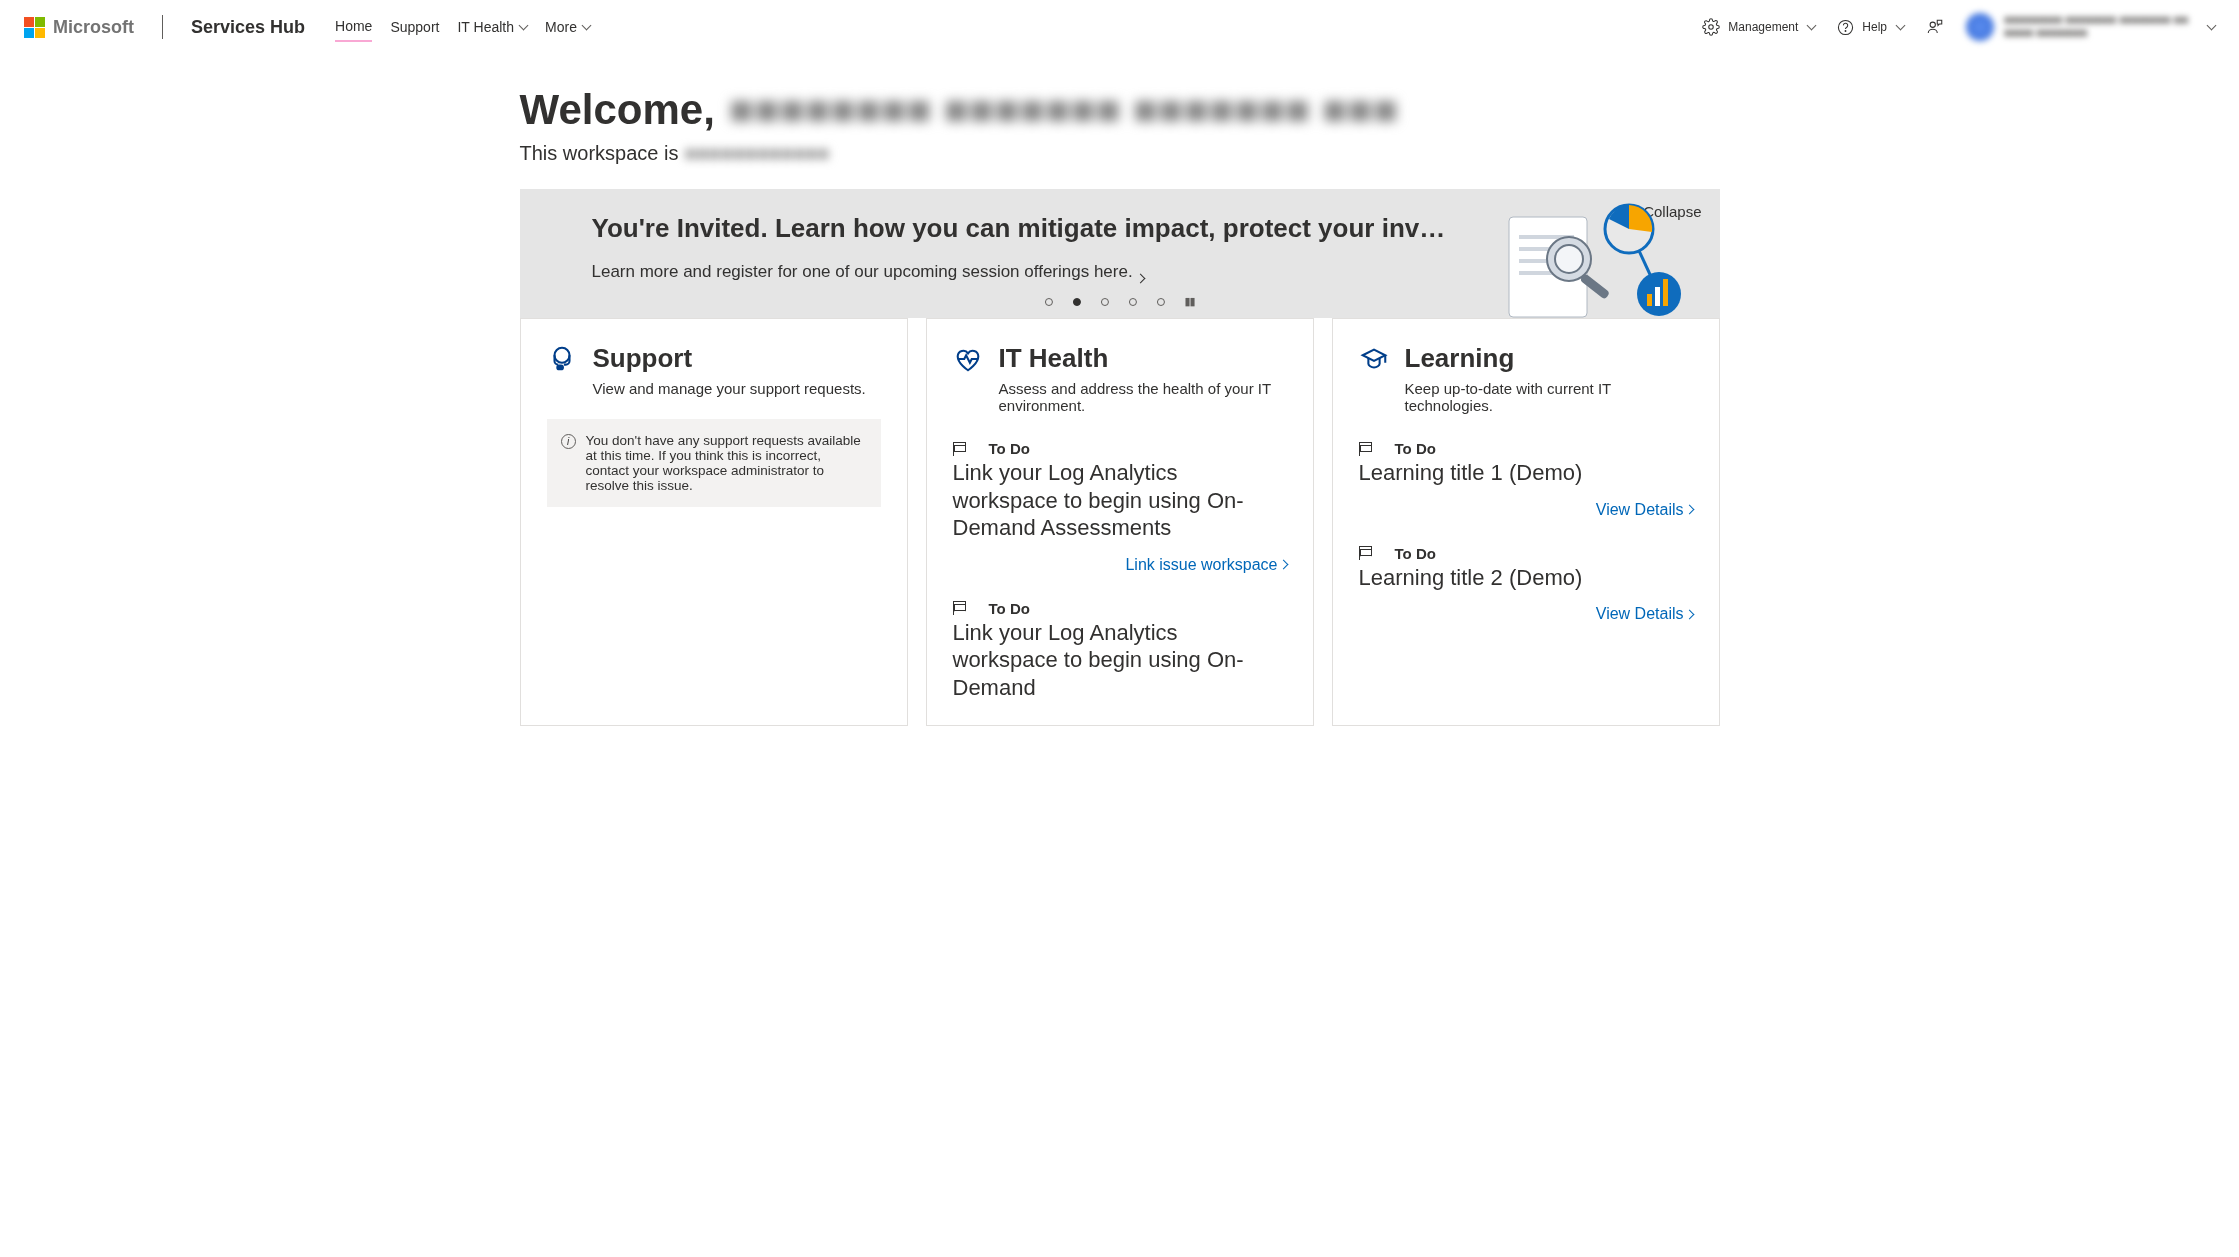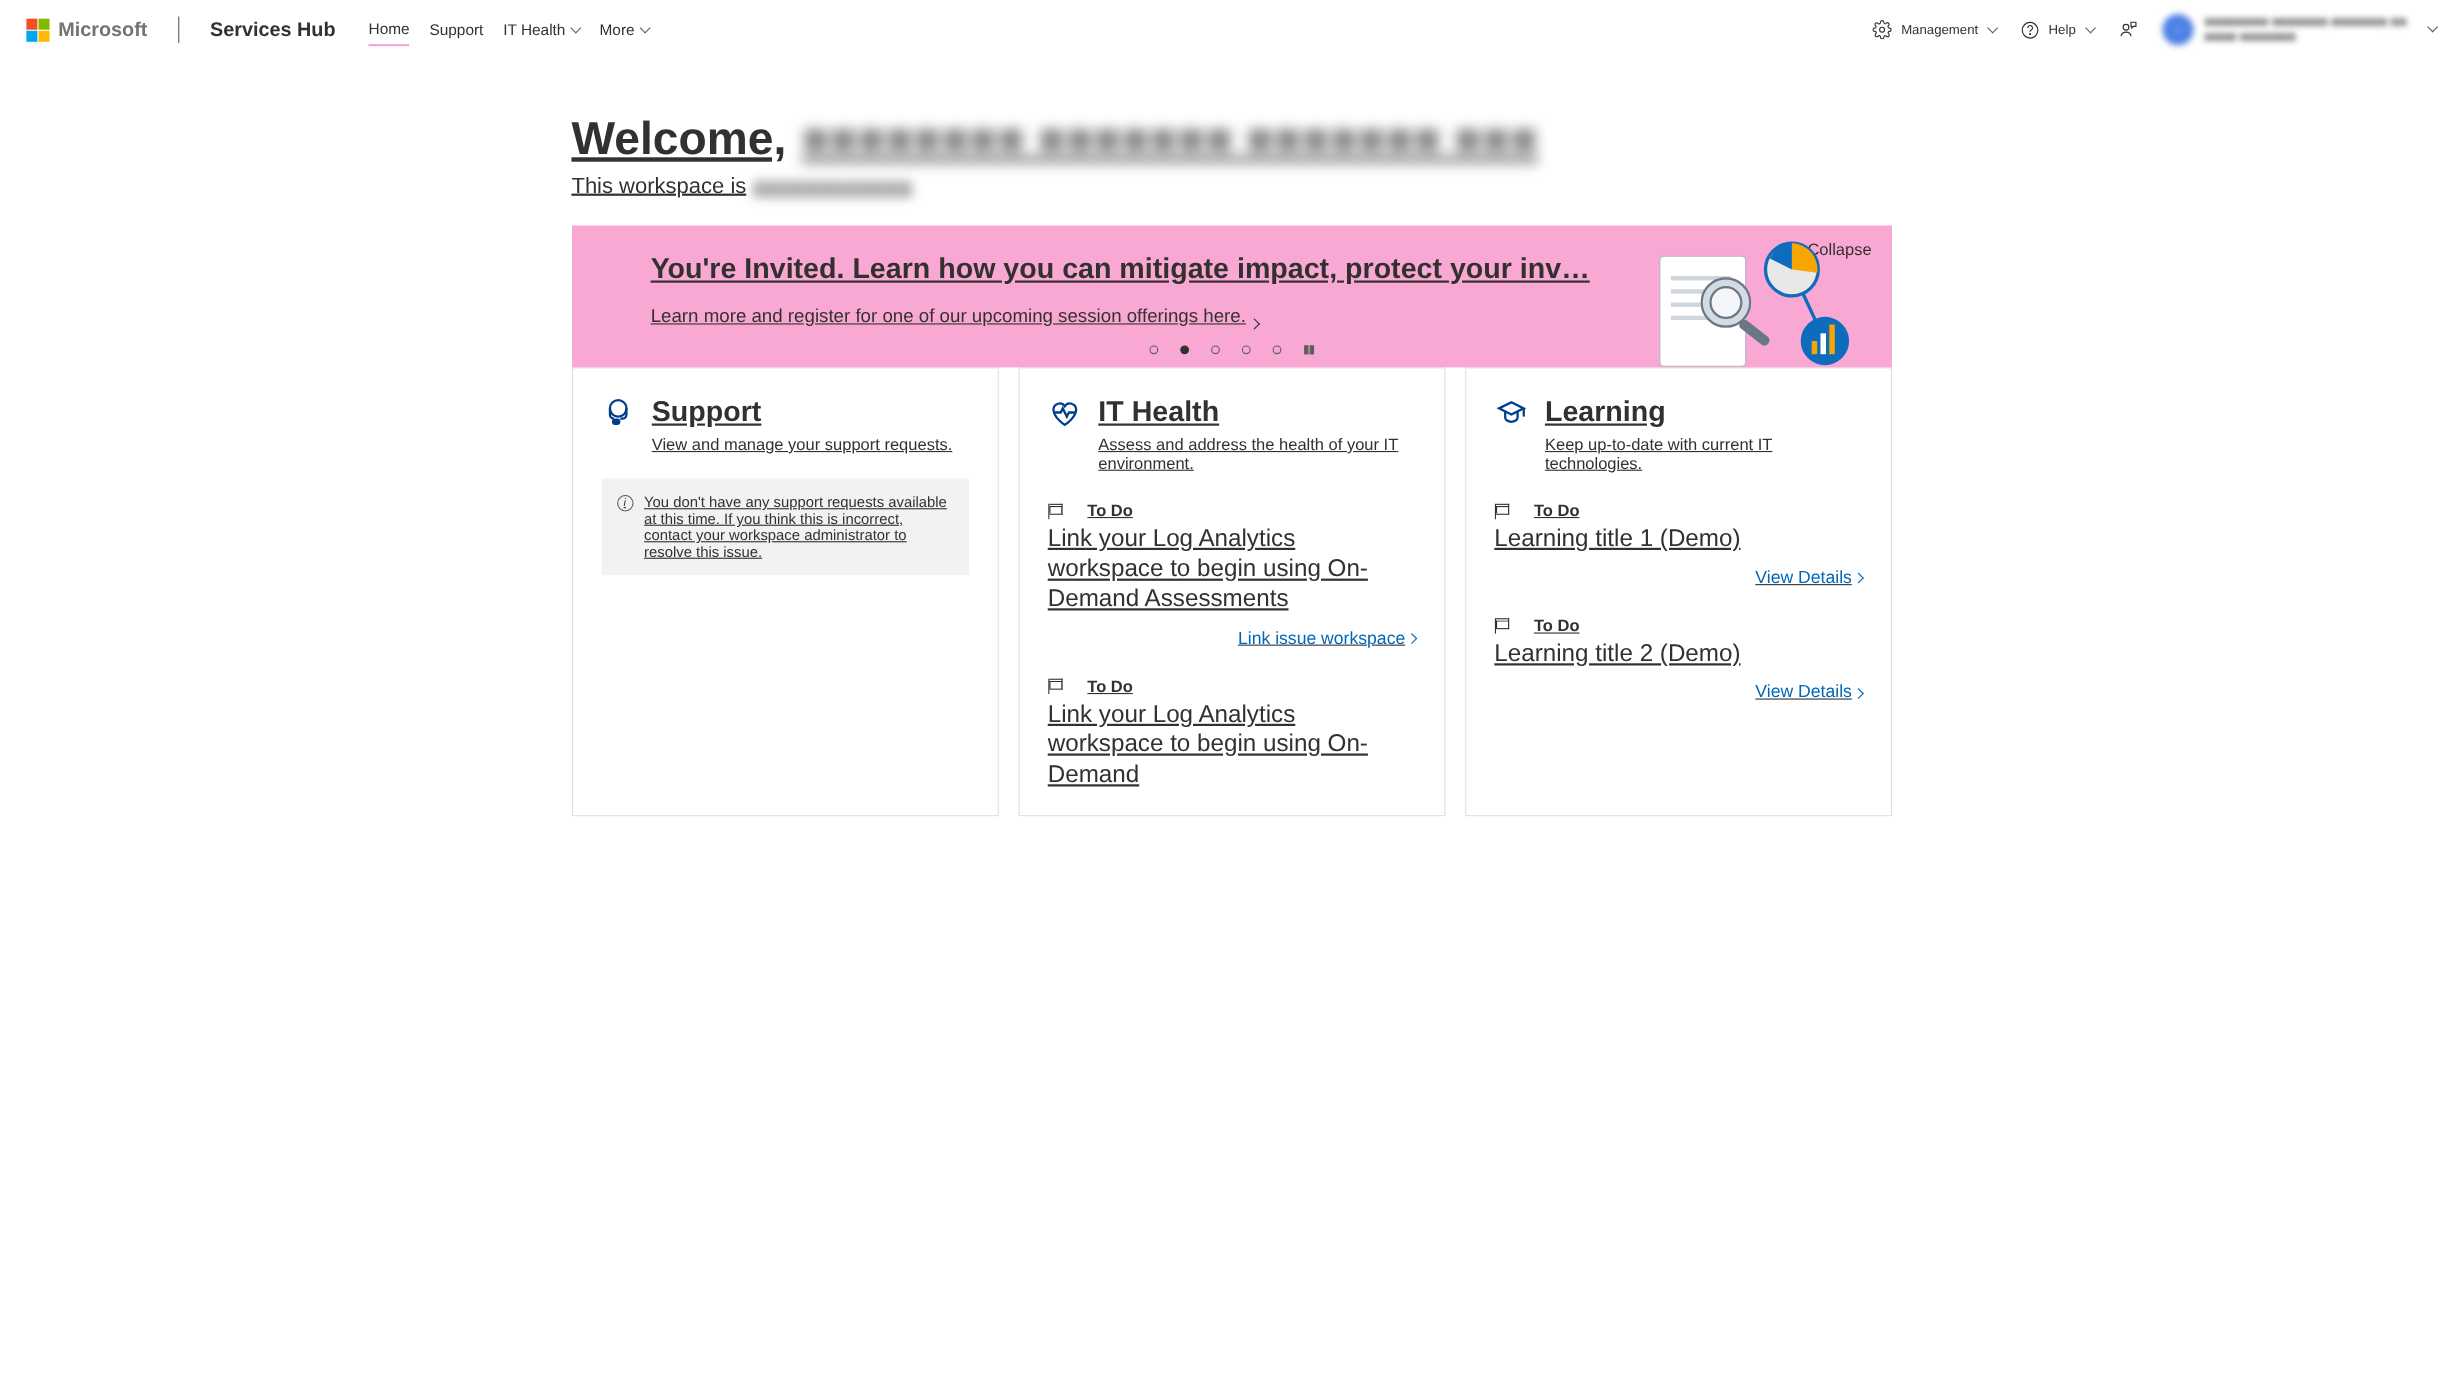--- a/index.html
+++ b/index.html
@@ -32,28 +32,28 @@
 .nav { display:flex; gap:18px; align-items:center; margin-left:10px; }
 .nav-item { font-size:14px; color:#323130; cursor:pointer; display:flex; align-items:center; gap:4px; padding:6px 0;}
 .nav-item.active { border-bottom:2px solid #f9a8d4; font-weight:400;}
 .header-right { margin-left:auto; display:flex; align-items:center; gap:22px; }
 .hdr-btn { display:flex; align-items:center; gap:8px; font-size:12px; cursor:pointer;text-align:center; }
 .chev::after { content:""; display:inline-block; width:6px;height:6px;border-right:1px solid #605e5c;border-bottom:1px solid #605e5c; transform:rotate(45deg); margin-bottom:3px; margin-left:2px;}
 .chev-up::after { transform:rotate(-135deg); margin-bottom:-2px;}
 .user-area { display:flex; align-items:center; gap:10px; filter:blur(3px); }
 .avatar { width:28px;height:28px;border-radius:50%;background:radial-gradient(circle,#5b8def,#3b6fd8); }
 .user-text { font-size:12px; line-height:1.1; color:#605e5c;}
-.content { max-width:1200px; margin:16px auto; padding:24px 0 0 0;text-decoration:underline; }
+.content { max-width:1200px; margin:0 auto; padding:24px 0 0 0; }
 .welcome-row { display:flex; align-items:baseline; gap:14px; padding:8px 0 4px 0;}
 .welcome { font-size:42px; font-weight:600; }
 .welcome-name { font-size:42px; font-weight:600; color:#888; filter:blur(6px);}
 .workspace-row { font-size:20px; color:#323130; margin-top:4px; display:flex; gap:6px;}
 .workspace-name { color:#999; filter:blur(5px);}
 .banner {
-  background:#f9a8d4;
+  background:#e5e5e5;
   margin-top:24px;
   padding:24px 72px 36px 72px;
   position:relative;
   overflow:hidden;
 }
 .banner-title { font-size:26px; font-weight:600; margin-bottom:18px;}
 .banner-link { font-size:17px; display:flex; align-items:flex-end; gap:2px; cursor:pointer;}
 .banner-link::after { content:""; width:6px;height:6px;border-top:1.5px solid #323130;border-right:1.5px solid #323130; transform:rotate(45deg); margin-left:2px;}
 .collapse { position:absolute; top:14px; right:18px; display:flex; align-items:center; gap:6px; font-size:15px; cursor:pointer;}
 .dots { position:absolute; bottom:10px; left:50%; transform:translateX(-50%); display:flex; gap:20px; align-items:center;}

